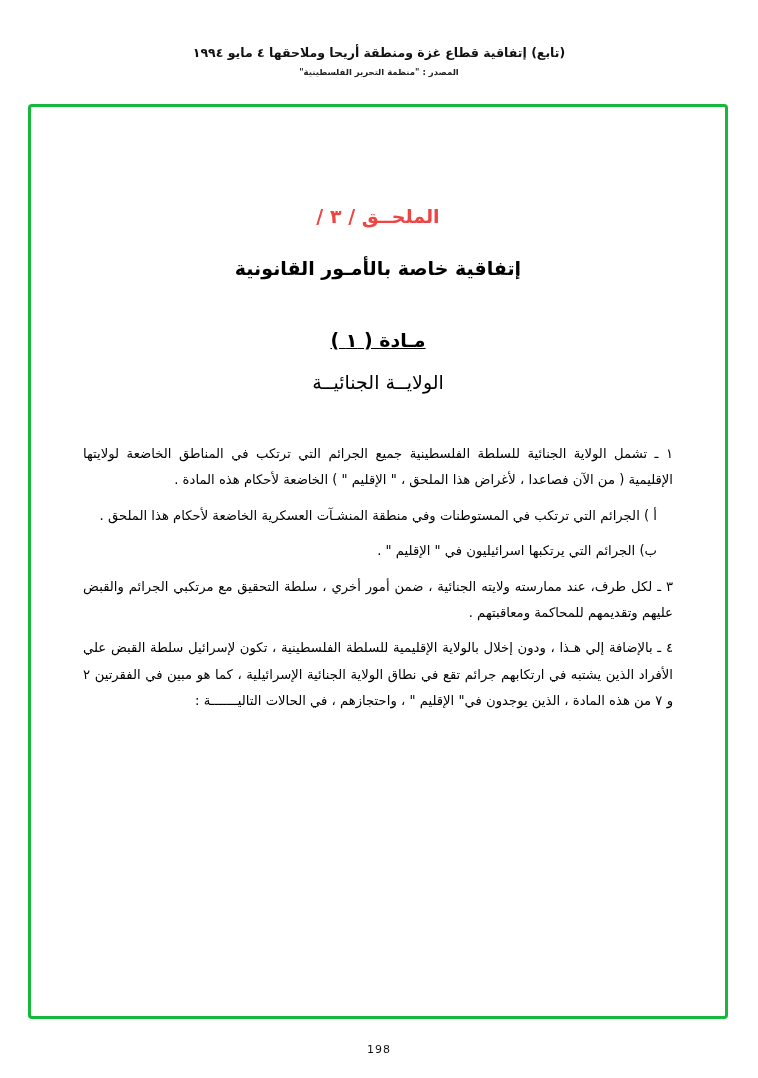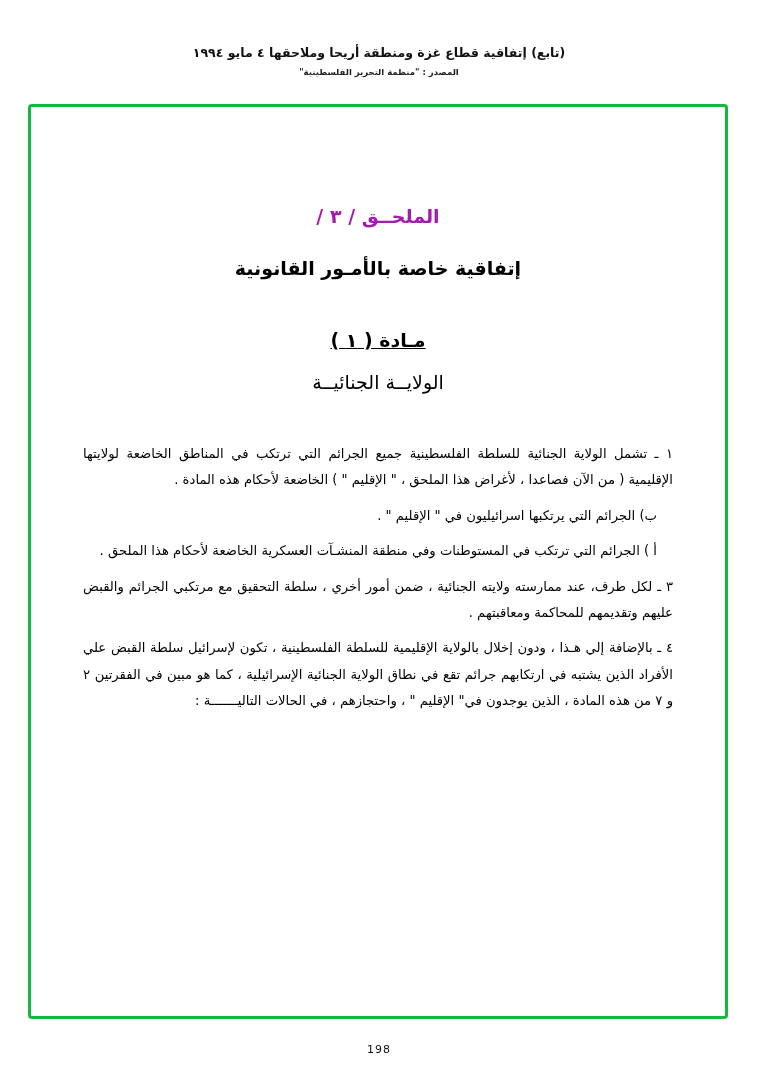--- a/index.html
+++ b/index.html
@@ -64,21 +64,21 @@
 
   
   .title-block {
     text-align: center;
   }
   .annex-no {
     font-size: 19px;
     font-weight: bold;
     letter-spacing: 4px;
     margin-top: 52px;
-    color: #a21caf;
+    color: #ef4444;
   }
   .annex-title {
     font-size: 19px;
     font-weight: bold;
     margin-top: 30px;
     letter-spacing: 0.5px;
   }
   .article-no {
     font-size: 19px;
     font-weight: bold;
@@ -136,22 +136,22 @@
 
       <div class="title-block">
         <div class="annex-no">الملحــق / ٣ /</div>
         <div class="annex-title">إتفاقية خاصة بالأمـور القانونية</div>
         <div class="article-no">مـادة ( ١ )</div>
         <div class="article-title">الولايــة   الجنائيــة</div>
       </div>
 
       <div class="body">
         <div class="para">١ ـ تشمل الولاية الجنائية للسلطة الفلسطينية جميع الجرائم التي ترتكب في المناطق الخاضعة لولايتها الإقليمية ( من الآن فصاعدا ، لأغراض هذا الملحق ، " الإقليم " ) الخاضعة لأحكام هذه المادة .</div>
+        <div class="para sub">أ ) الجرائم التي ترتكب في المستوطنات وفي منطقة المنشـآت العسكرية الخاضعة لأحكام هذا الملحق .</div>
         <div class="para sub">ب) الجرائم التي يرتكبها اسرائيليون في " الإقليم " .</div>
-        <div class="para sub">أ ) الجرائم التي ترتكب في المستوطنات وفي منطقة المنشـآت العسكرية الخاضعة لأحكام هذا الملحق .</div>
         <div class="para">٣ ـ لكل طرف، عند ممارسته ولايته الجنائية ، ضمن أمور أخري ، سلطة التحقيق مع مرتكبي الجرائم والقبض عليهم وتقديمهم للمحاكمة ومعاقبتهم .</div>
         <div class="para">٤ ـ بالإضافة إلي هـذا ، ودون إخلال بالولاية الإقليمية للسلطة الفلسطينية ، تكون لإسرائيل سلطة القبض علي الأفراد الذين يشتبه في ارتكابهم جرائم تقع في نطاق الولاية الجنائية الإسرائيلية ، كما هو مبين في الفقرتين ٢ و ٧ من هذه المادة ، الذين يوجدون في" الإقليم " ، واحتجازهم ، في الحالات التاليـــــــة :</div>
       </div>
 
     </div>
   </div>
 
   <div class="footer">
     <span>198</span>
   </div>

